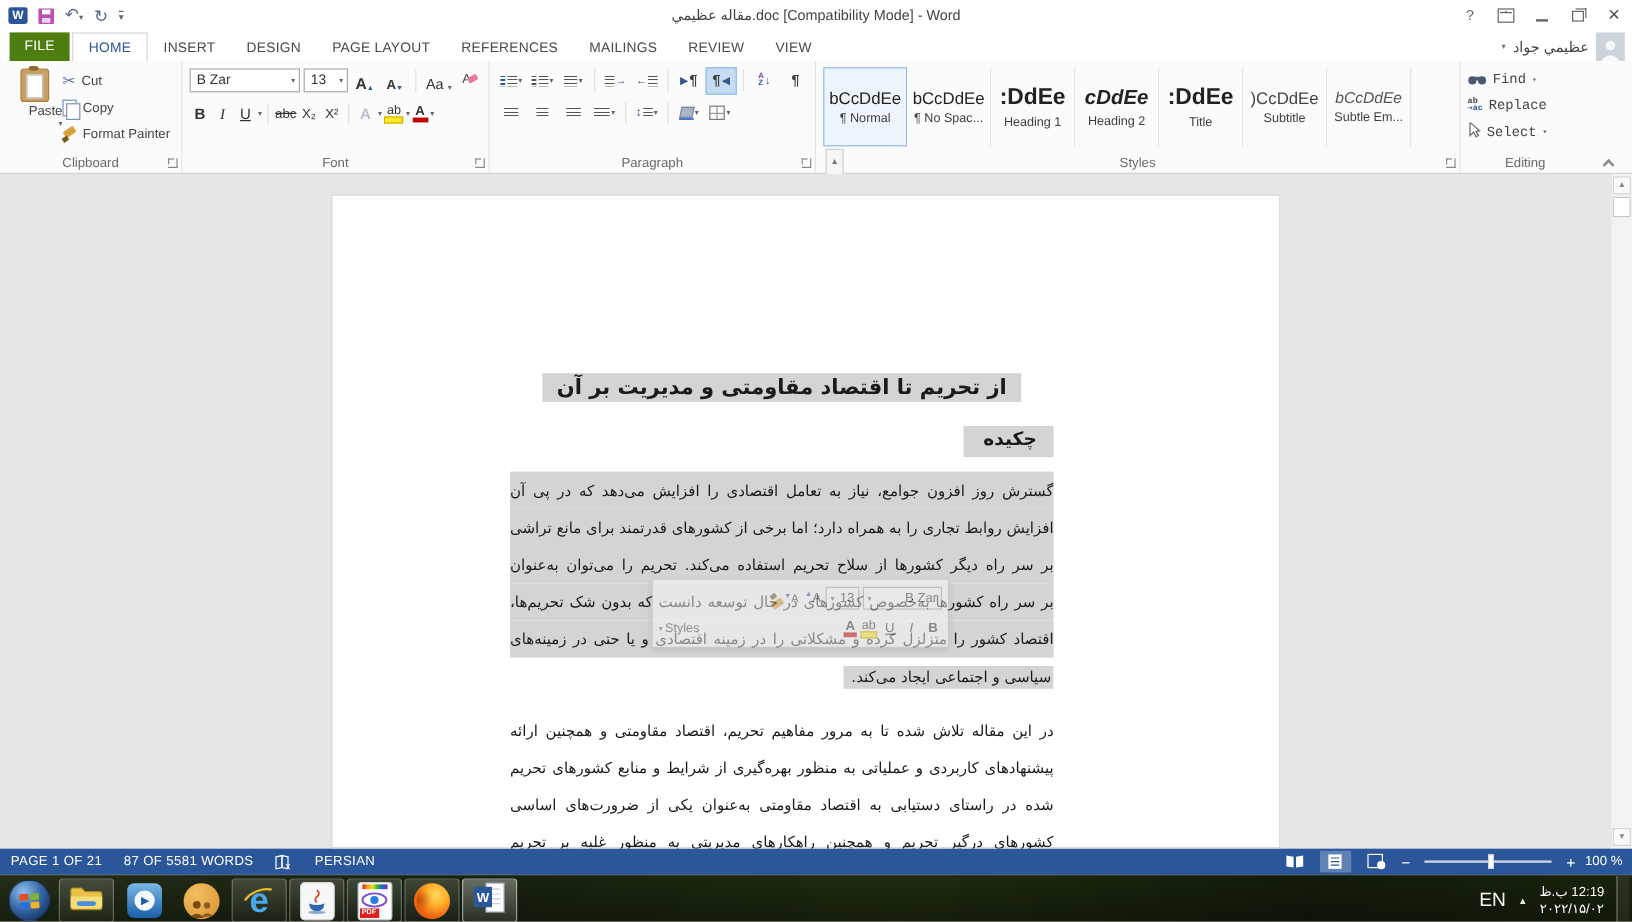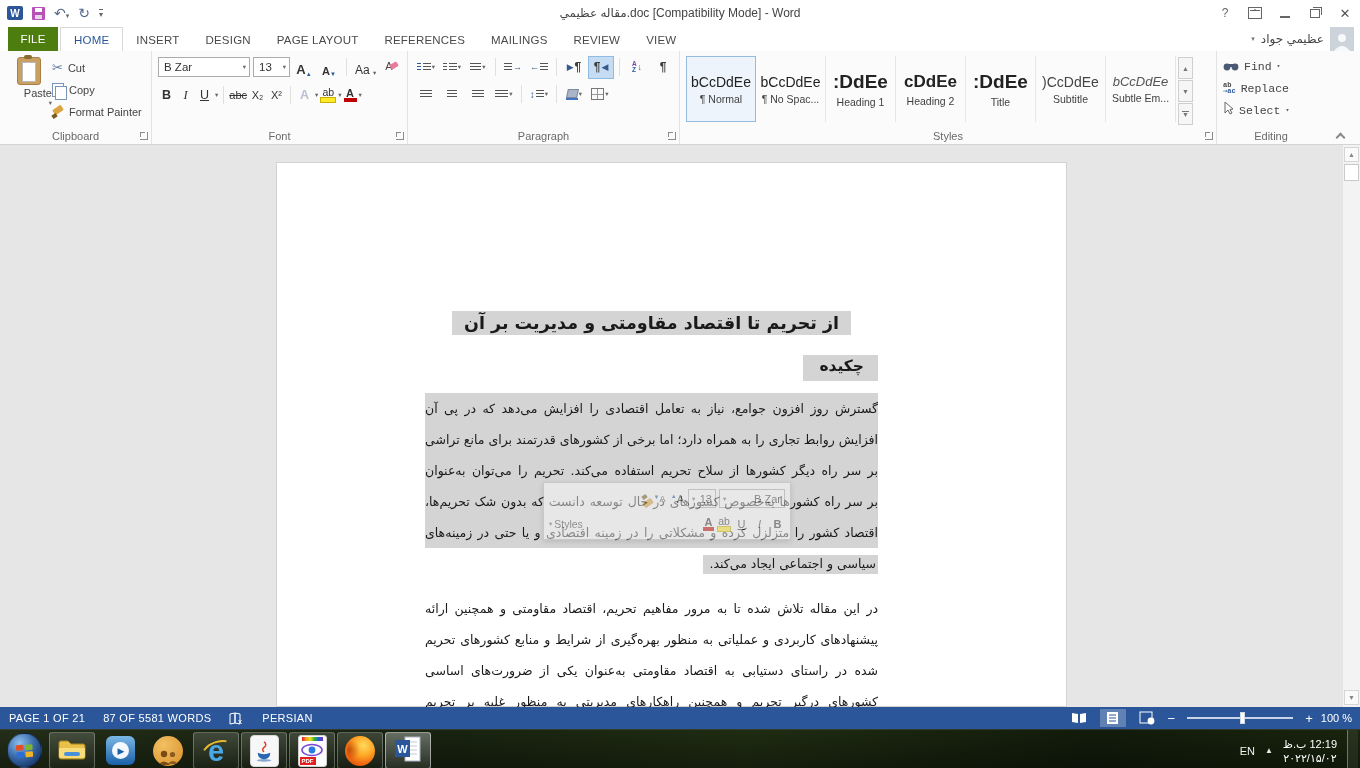--- a/index.html
+++ b/index.html
@@ -102,29 +102,29 @@
   .sortAZ span:last-child{color:#2b579a;}
   .ic-spacing{font-size:10px;color:#355a8c;display:flex;align-items:center;gap:1px;}
   .ic-shading{width:12px;height:10px;position:relative;}
   .ic-shading::before{content:"";position:absolute;left:1px;top:0;width:9px;height:7px;background:#aab6c8;transform:skewX(-12deg);border:1px solid #7a8aa0;}
   .ic-shading::after{content:"";position:absolute;left:0;bottom:-1px;width:12px;height:2px;background:#4472c4;}
   .ic-borders{width:11px;height:10px;border:1px solid #777;background:
      linear-gradient(#999,#999) center/100% 1px no-repeat,
      linear-gradient(#999,#999) center/1px 100% no-repeat;}
 
   
-  .g-styles{width:537px;display:flex;}
+  .g-styles{width:537px;display:flex;flex-direction:column;}
   .chips{display:flex;align-items:stretch;padding-top:1px;}
   .chip{width:70px;height:66px;border-right:1px solid #e6e6e6;display:flex;flex-direction:column;align-items:center;justify-content:center;gap:3px;background:#fbfbfb;box-sizing:border-box;}
   .chip.selected{border:1px solid #92bce0;background:#eef4fb;}
   .chip .prev{white-space:nowrap;color:#222;}
   .chip .nm{font-size:10.5px;color:#3f3f3f;white-space:nowrap;}
   .sp0 .prev,.sp1 .prev{font-size:14px;}
   .sp2 .prev{font-weight:bold;font-size:19px;}
-  .sp3 .prev{font-weight:bold;font-size:17px;}
+  .sp3 .prev{font-weight:bold;font-style:italic;font-size:17px;}
   .sp4 .prev{font-weight:600;font-size:19px;}
   .sp5 .prev{font-size:14px;color:#444;}
   .sp6 .prev{font-style:italic;font-size:13px;color:#555;}
   .gscroll{width:14px;display:flex;flex-direction:column;gap:1px;padding-top:2px;margin-left:2px;}
   .gsb{width:13px;height:20px;border:1px solid #cfcfcf;background:#f6f6f6;color:#777;font-size:7px;display:flex;align-items:center;justify-content:center;}
   .gsb.more{flex-direction:column;line-height:4px;}
   .gsb.more::before{content:"";width:7px;border-top:1px solid #777;margin-bottom:1px;}
 
   
   .g-edit{width:108px;border-right:none;}
@@ -192,21 +192,21 @@
   .iee{position:relative;width:32px;height:32px;display:flex;align-items:center;justify-content:center;}
   .iee .e{font-size:29px;color:#49a8e8;font-family:"Liberation Sans",sans-serif;font-weight:bold;line-height:28px;}
   .iee::after{content:"";position:absolute;left:1px;top:6px;width:29px;height:17px;border:2px solid transparent;border-top-color:#e8b830;border-radius:50%;transform:rotate(-22deg);}
   .javacard{width:27px;height:30px;background:#f7f7f7;border-radius:4px;border:1px solid #d8d8d8;display:flex;align-items:center;justify-content:center;}
   .pdfcard{width:27px;height:30px;background:#fdfdfd;border-radius:3px;border:1px solid #d0d0d0;position:relative;overflow:hidden;}
   .pdfcard .rb{position:absolute;top:1px;left:3px;right:3px;height:4px;background:linear-gradient(90deg,#e02020,#f0a020,#e8e020,#30b030,#2060e0,#8030c0);}
   .pdfcard .badge{position:absolute;left:1px;bottom:1px;background:#e02020;color:#fff;font-size:6px;font-weight:bold;padding:0 2px;line-height:8px;}
   .fox{width:30px;height:30px;border-radius:50%;background:radial-gradient(circle at 62% 32%,#ffd95e 0%,#ffab28 35%,#f06a12 65%,#c33d05 100%);position:relative;}
   .fox::before{content:"";position:absolute;left:2px;top:3px;width:13px;height:22px;border-radius:50%;background:radial-gradient(circle at 20% 50%,rgba(160,40,0,.55),transparent 70%);}
   .tray{margin-left:auto;display:flex;align-items:center;gap:10px;padding-right:2px;height:100%;}
-  .tray-lang{color:#f2f2f2;font-size:11px;}
+  .tray-lang{color:#f2f2f2;font-size:16px;}
   .tray-up{color:#e8e8e8;font-size:8px;}
   .clock{color:#fff;font-size:11px;text-align:center;line-height:14px;direction:rtl;}
   .showdesk{width:10px;height:41px;border-left:1px solid rgba(255,255,255,.35);background:rgba(255,255,255,.07);}
 </style>
 </head>
 <body>
 
 <div class="app">
 
   <div id="titlebar">

